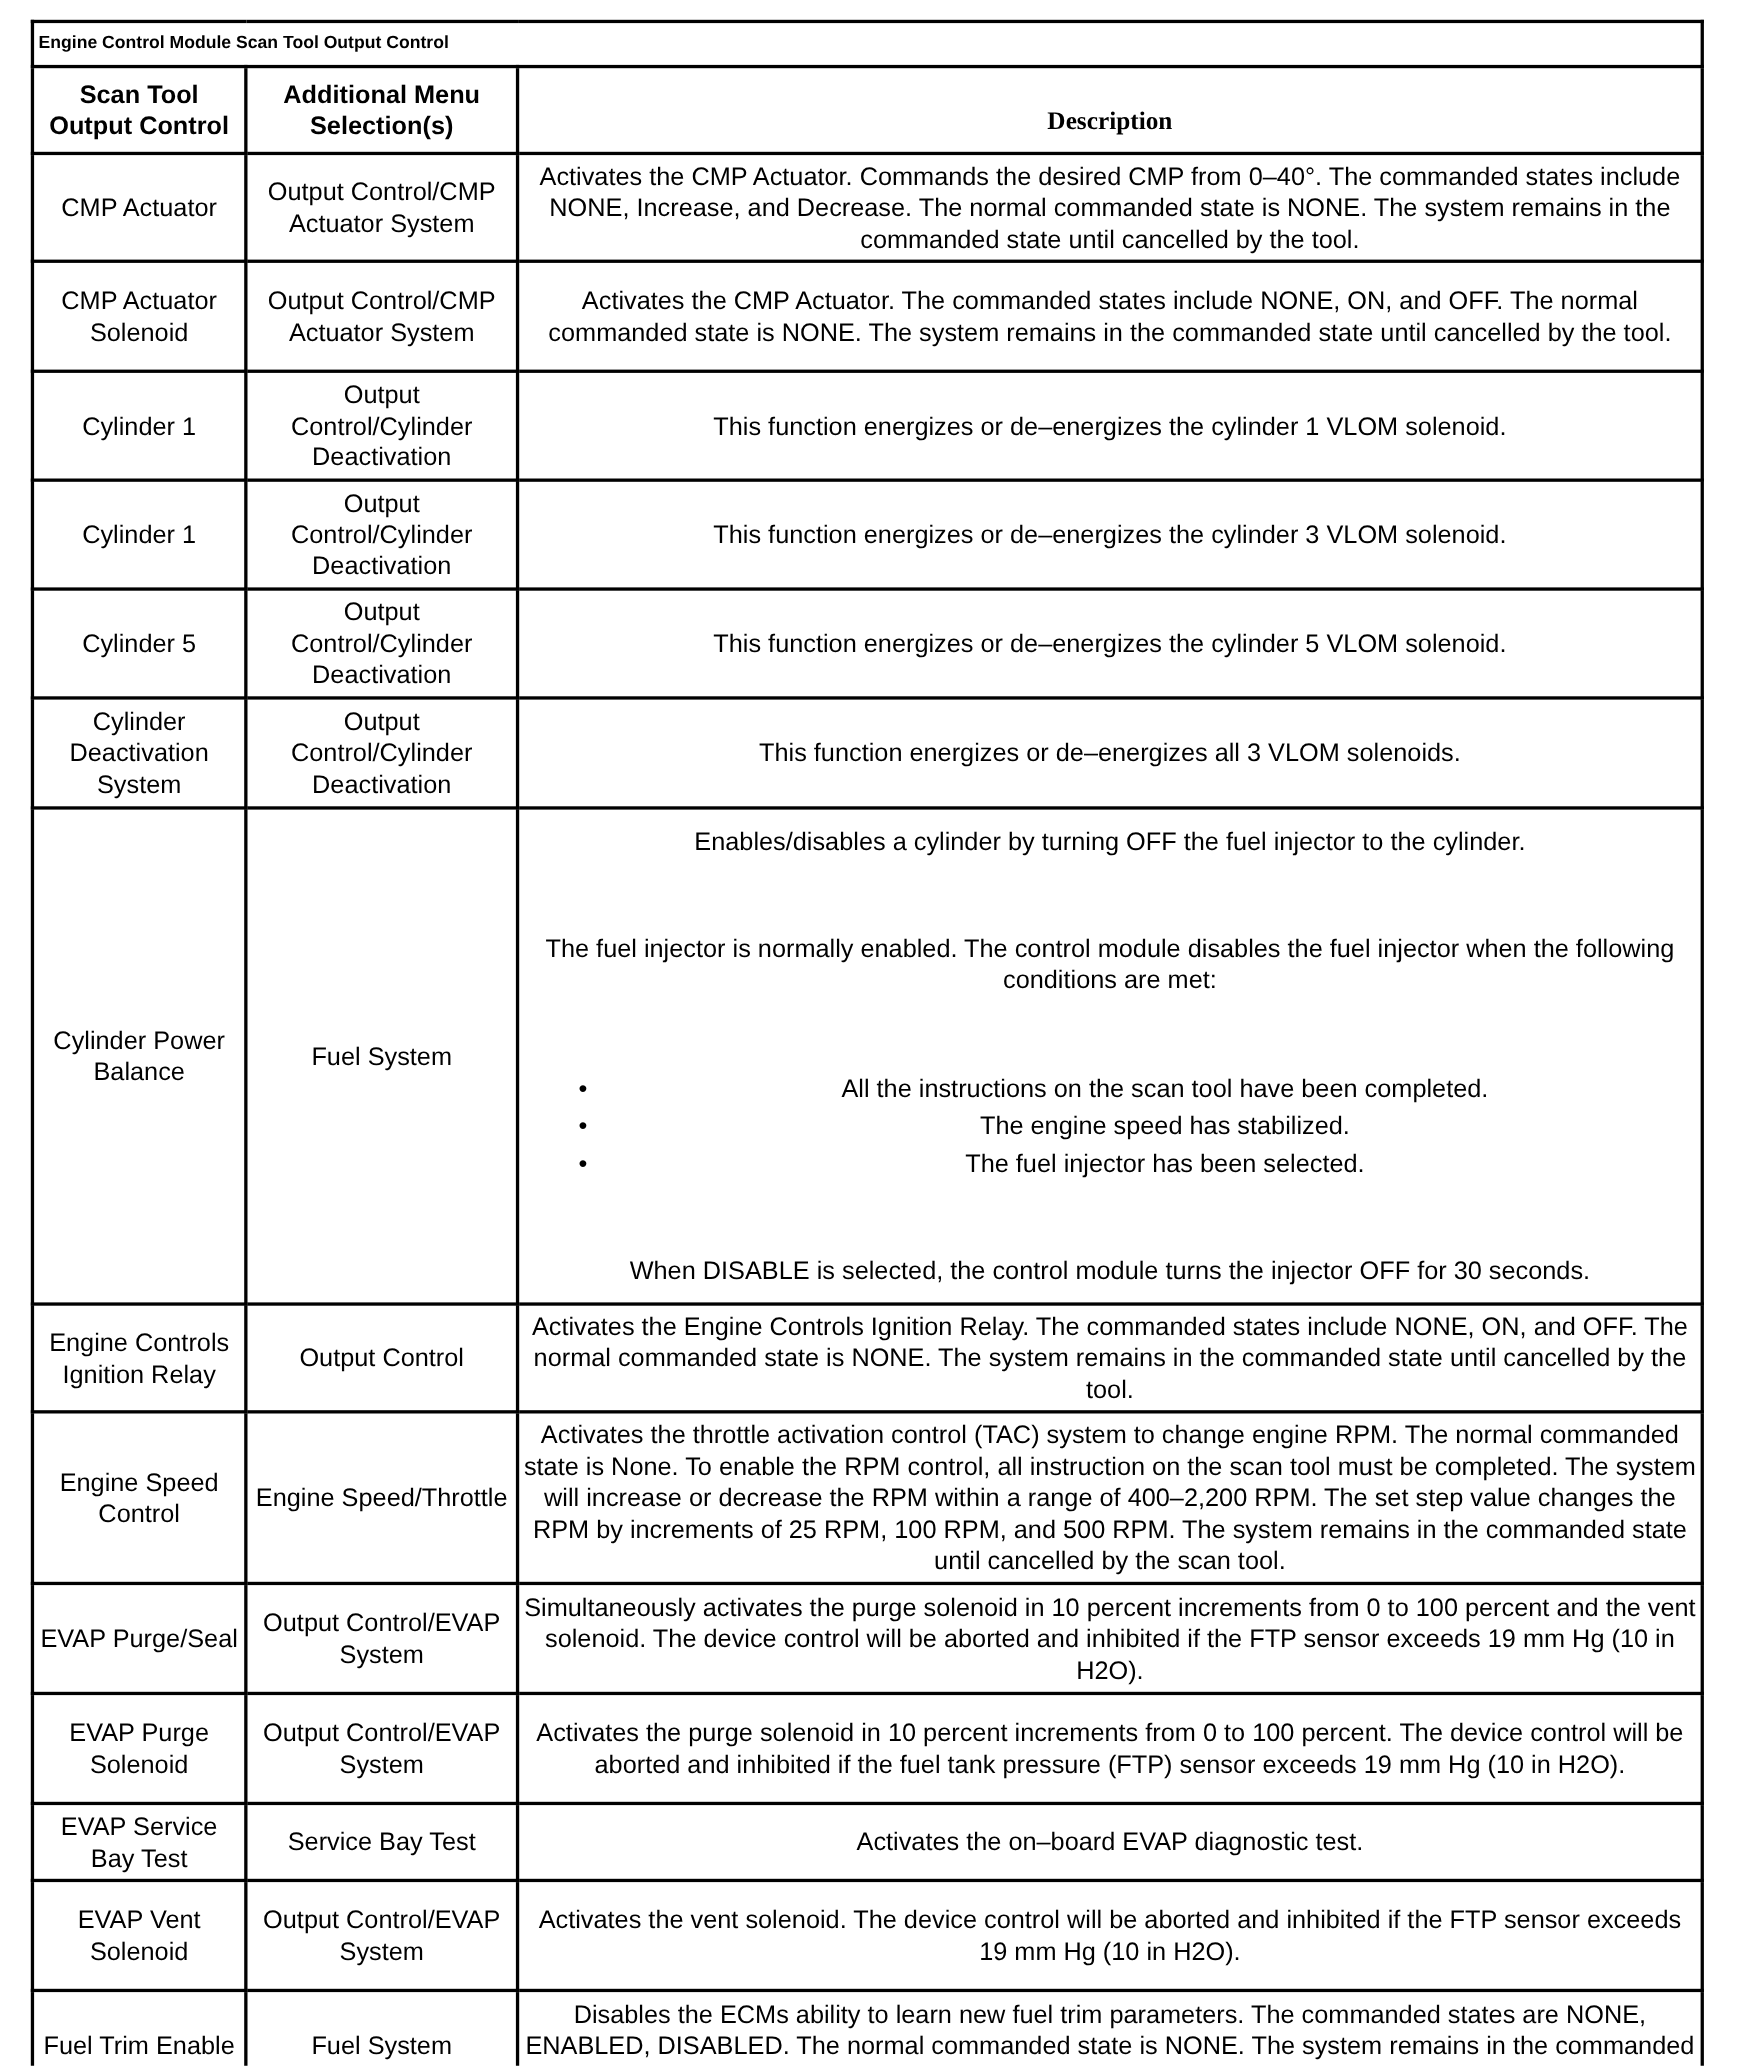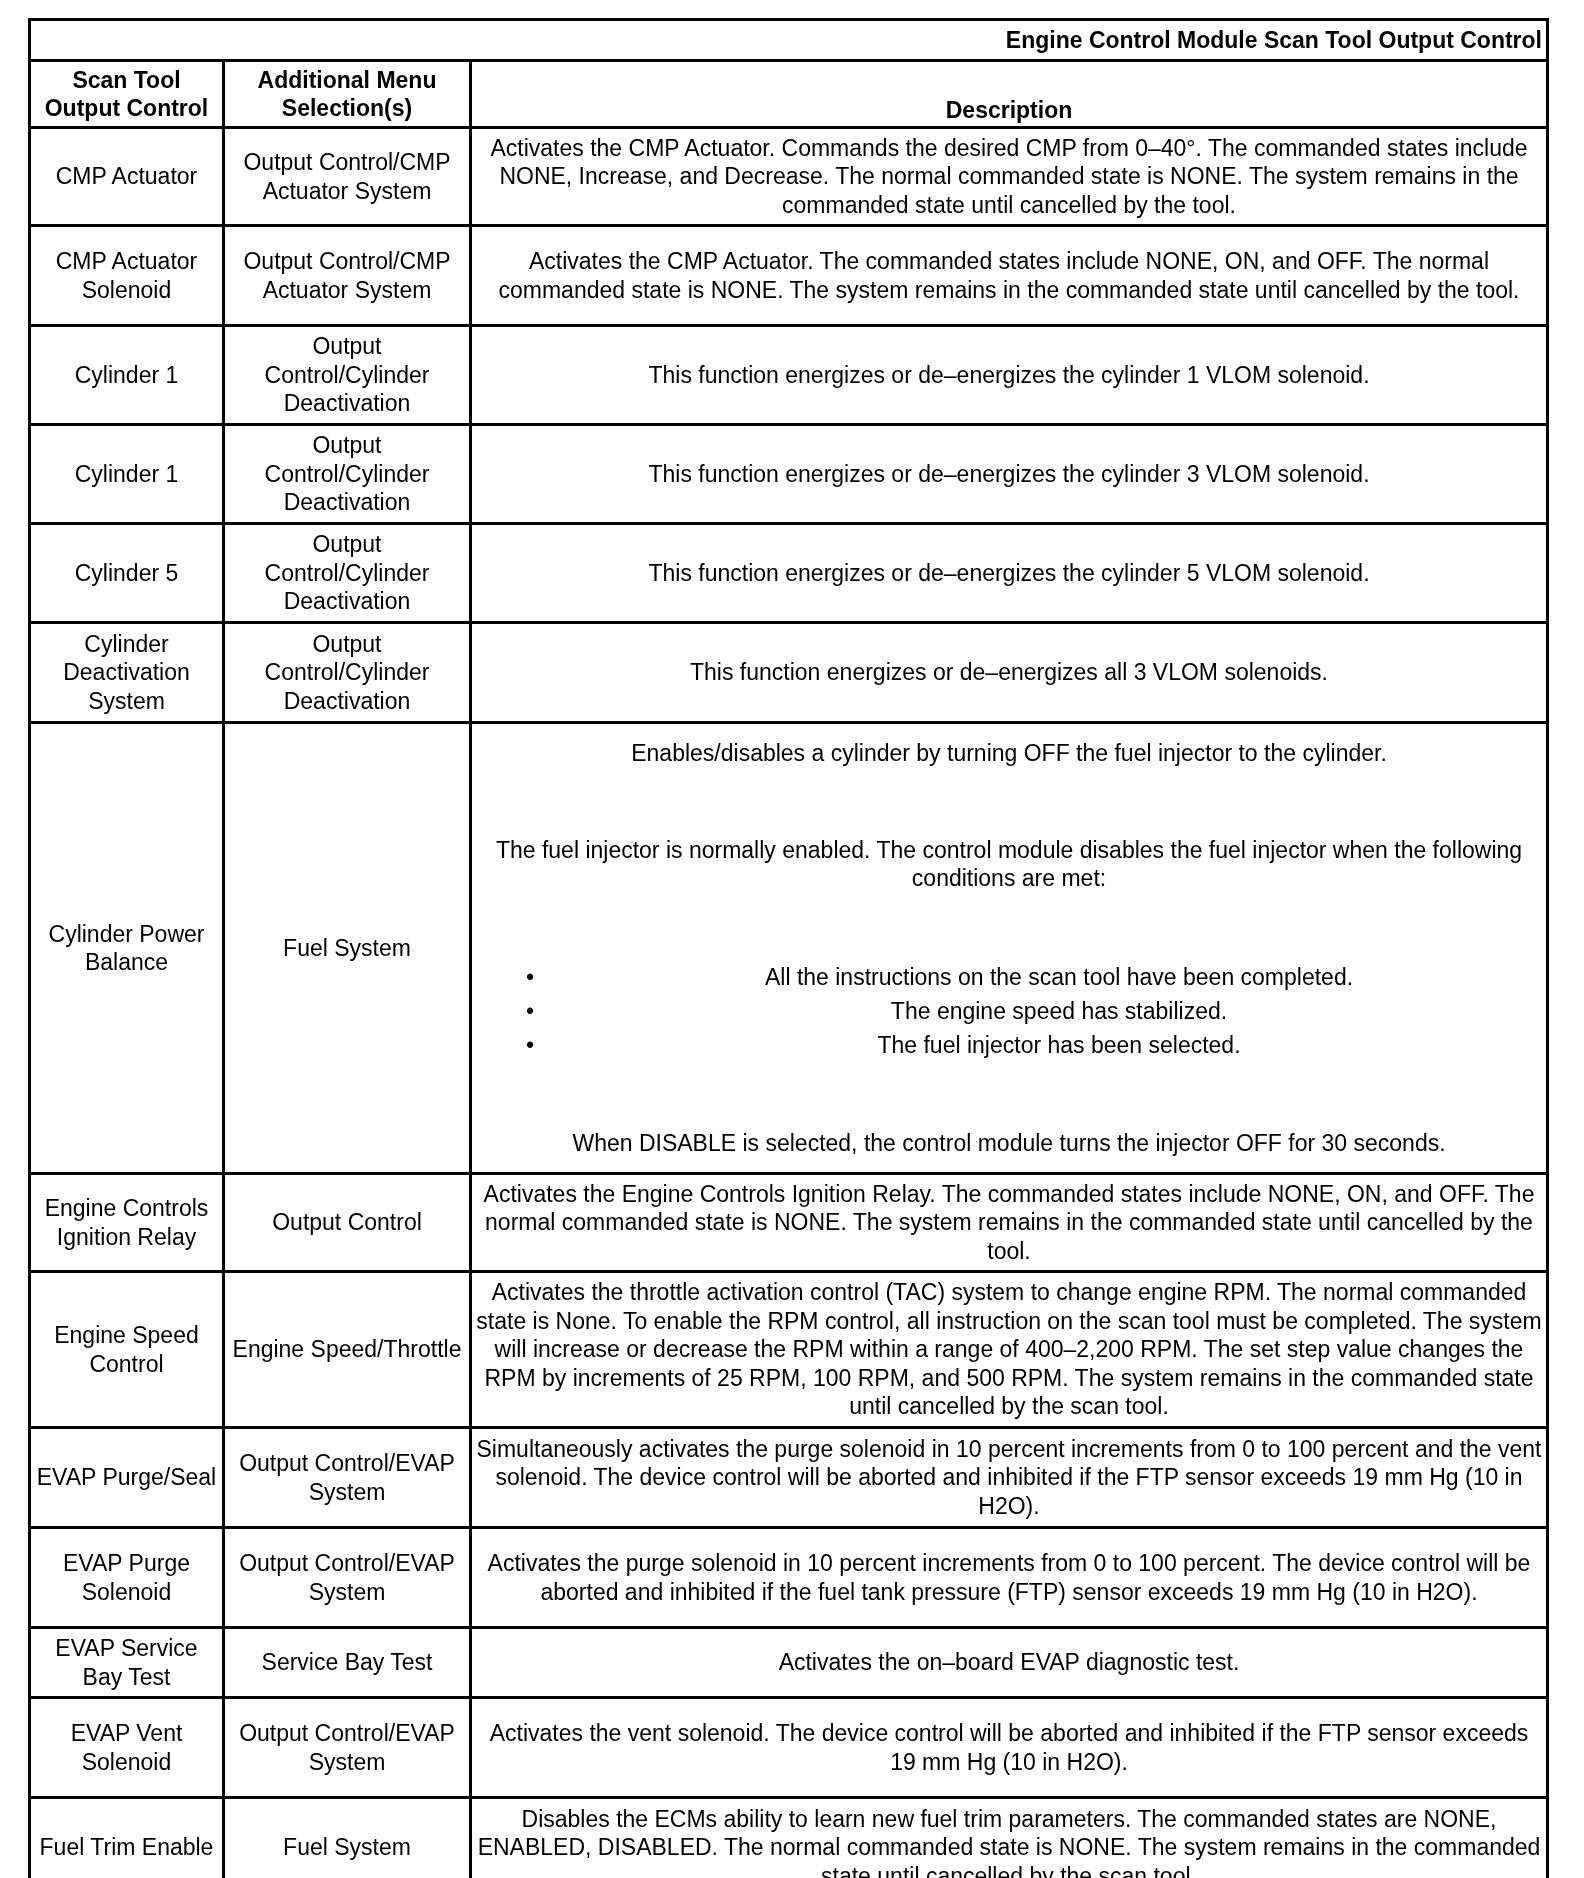--- a/index.html
+++ b/index.html
@@ -8,23 +8,23 @@
   table.ecm {
     position: absolute; left: 28px; top: 18px;
     width: 1518px; border-collapse: collapse;
     table-layout: fixed;
     font-size: 23px; line-height: 28.5px;
   }
   table.ecm td, table.ecm th {
     border: 3px solid #000; padding: 0 4px; vertical-align: middle;
   }
   table.ecm th { font-weight: bold; }
-  .title-row th { height: 38px; text-align: right; font-size: 23px; }
+  .title-row th { height: 38px; text-align: left; font-size: 16px; }
   .hdr-row th { height: 62px; text-align: center; line-height: 28px; }
-  .hdr-row th.desc { vertical-align: bottom; padding-bottom: 2px; }
+  .hdr-row th.desc { vertical-align: bottom; padding-bottom: 14px; font-family: Liberation Serif, serif; }
   .c1 { text-align: center; }
   .c2 { text-align: center; }
   .c3 { text-align: center; }
   td.c3 .para { margin: 15px; }
   td.c3 .gap { height: 38px; }
   td.c3 .gap2 { height: 52px; }
   ul.bullets { list-style: none; margin: 0; padding: 0; }
   ul.bullets li { position: relative; padding-left: 100px; line-height: 34px; }
   ul.bullets li .dot { position: absolute; left: 50px; top: 0; }
 </style>

